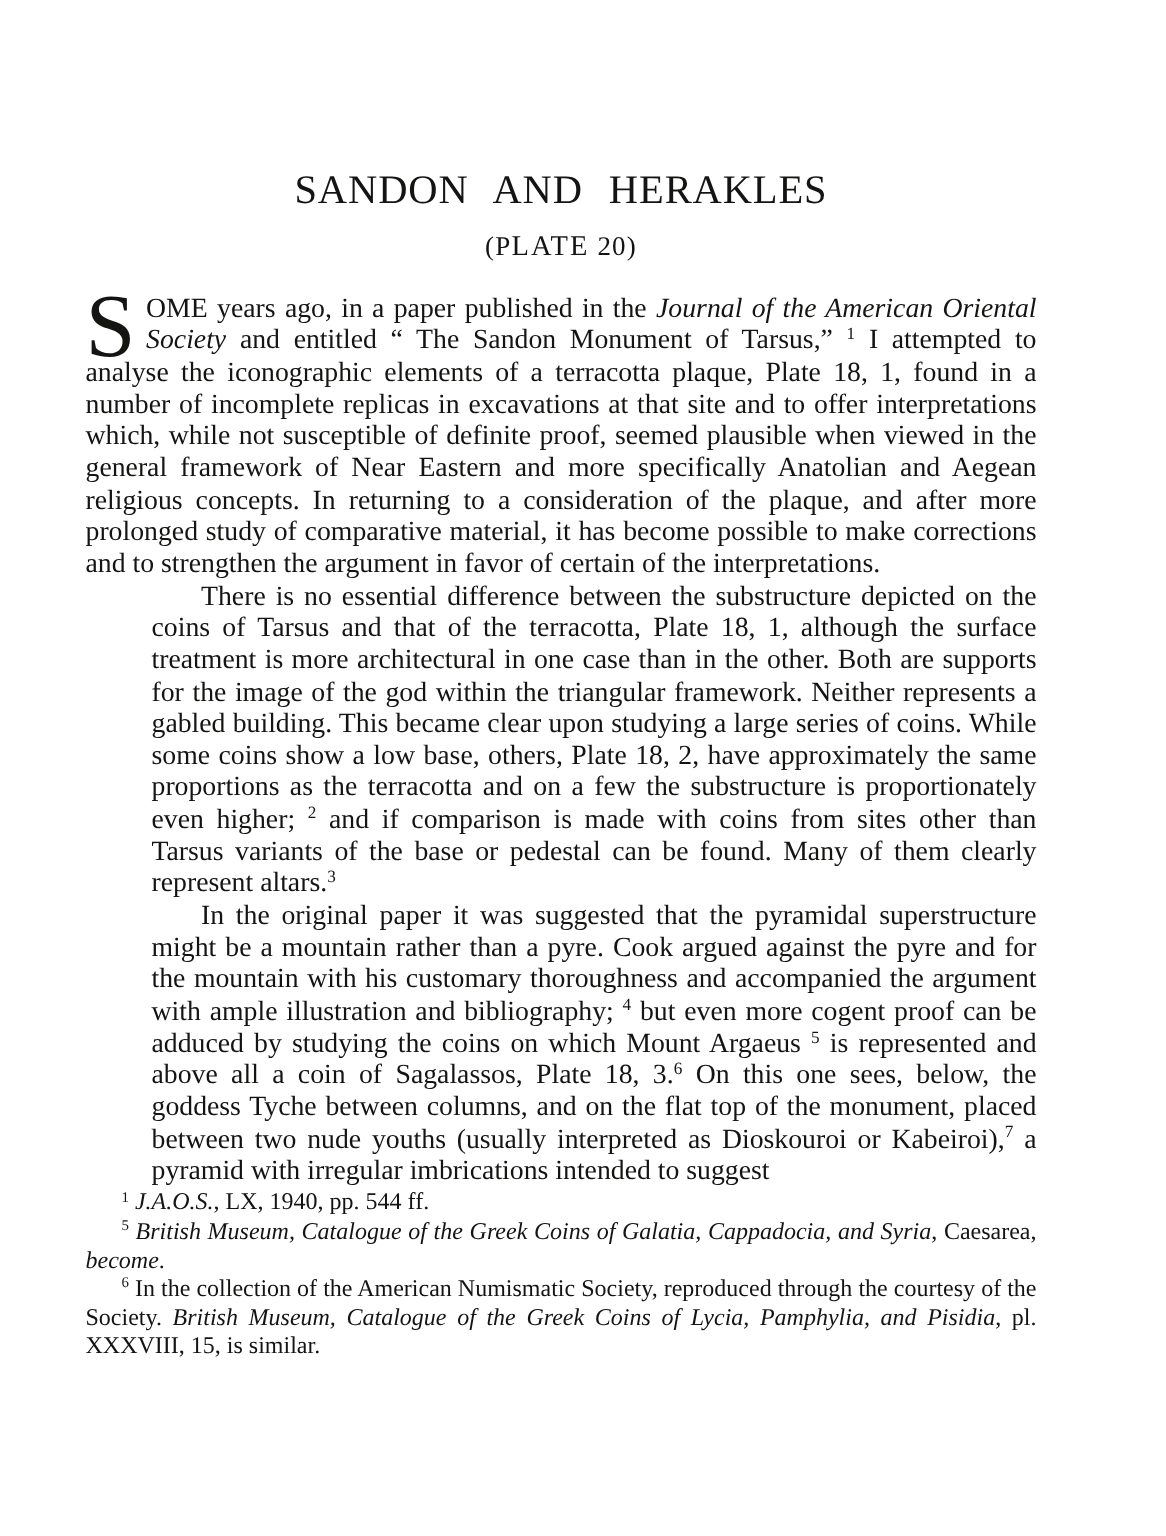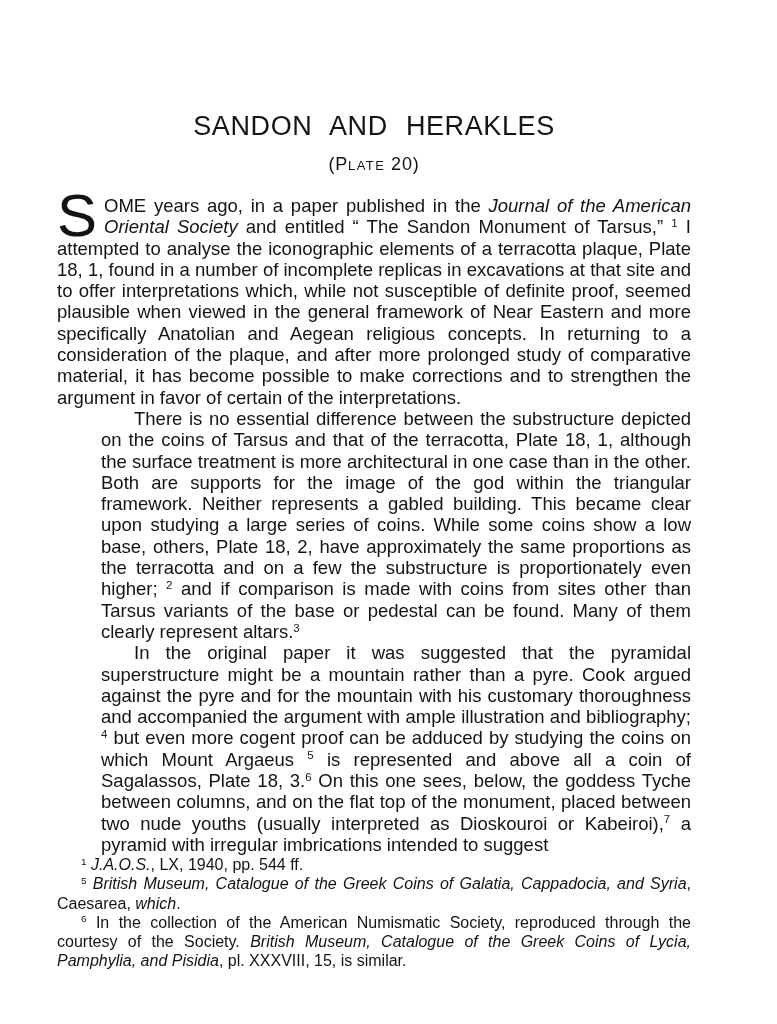--- a/index.html
+++ b/index.html
@@ -7,21 +7,21 @@
     padding: 0;
     background: #ffffff;
   }
   .page {
     position: relative;
     width: 719px;
     height: 1024px;
     box-sizing: border-box;
     background: var(--paper, #ffffff);
     color: var(--ink, #141413);
-    font-family: Liberation Sans, sans-serif;
+    font-family: Liberation Serif, serif;
     padding: 113px 28px 0 57px;
     overflow: hidden;
   }
   .title {
     margin: 0 0 15px 0;
     font-size: 27px;
     line-height: 1;
     font-weight: normal;
     text-align: center;
     letter-spacing: 0.6px;
@@ -29,21 +29,21 @@
   }
   .subtitle {
     margin: 0 0 22px 0;
     font-size: 18px;
     line-height: 1;
     text-align: center;
     letter-spacing: 0.8px;
   }
   .subtitle .sc {
     text-transform: uppercase;
-    font-size: 13px;
+    font-size: 19px;
     letter-spacing: 1.4px;
   }
   .bodytext {
     font-size: 18.5px;
     line-height: 21.3px;
     text-align: justify;
   }
   .para { margin: 0; }
   .para.indent { text-indent: 33px; margin-left: 44px; }
   .dropcap {
@@ -77,16 +77,16 @@
   <div class="subtitle"><span>(</span><span>P</span><span class="sc">late</span><span> 20)</span></div>
 
   <section class="bodytext">
       <p class="para"><span class="dropcap">S</span><span>OME years ago, in a paper published in the </span><span class="it">Journal of the American Oriental Society</span><span> and entitled “ The Sandon Monument of Tarsus,” </span><sup class="supref">1</sup><span> I attempted to analyse the iconographic elements of a terracotta plaque, Plate 18, 1, found in a number of incomplete replicas in excavations at that site and to offer interpretations which, while not susceptible of definite proof, seemed plausible when viewed in the general framework of Near Eastern and more specifically Anatolian and Aegean religious concepts.  In returning to a consideration of the plaque, and after more prolonged study of comparative material, it has become possible to make corrections and to strengthen the argument in favor of certain of the interpretations.</span></p>
       <p class="para indent"><span>There is no essential difference between the substructure depicted on the coins of Tarsus and that of the terracotta, Plate 18, 1, although the surface treatment is more architectural in one case than in the other.  Both are supports for the image of the god within the triangular framework.  Neither represents a gabled building.  This became clear upon studying a large series of coins.  While some coins show a low base, others, Plate 18, 2, have approximately the same proportions as the terracotta and on a few the substructure is proportionately even higher; </span><sup class="supref">2</sup><span> and if comparison is made with coins from sites other than Tarsus variants of the base or pedestal can be found.  Many of them clearly represent altars.</span><sup class="supref">3</sup></p>
       <p class="para indent"><span>In the original paper it was suggested that the pyramidal superstructure might be a mountain rather than a pyre.  Cook argued against the pyre and for the mountain with his customary thoroughness and accompanied the argument with ample illustration and bibliography; </span><sup class="supref">4</sup><span> but even more cogent proof can be adduced by studying the coins on which Mount Argaeus </span><sup class="supref">5</sup><span> is represented and above all a coin of Sagalassos, Plate 18, 3.</span><sup class="supref">6</sup><span>  On this one sees, below, the goddess Tyche between columns, and on the flat top of the monument, placed between two nude youths (usually interpreted as Dioskouroi or Kabeiroi),</span><sup class="supref">7</sup><span> a pyramid with irregular imbrications intended to suggest</span></p>
     </section>
 
   <section class="footnotes">
       <p class="footnote"><sup class="supref">1</sup> <span class="it">J.A.O.S.</span><span>, LX, 1940, pp. 544 ff.</span></p>
-      <p class="footnote"><sup class="supref">5</sup> <span class="it">British Museum, Catalogue of the Greek Coins of Galatia, Cappadocia, and Syria</span><span>, Caesarea, </span><span class="it">which</span><span>.</span></p>
+      <p class="footnote"><sup class="supref">5</sup> <span class="it">British Museum, Catalogue of the Greek Coins of Galatia, Cappadocia, and Syria</span><span>, Caesarea, </span><span class="it">become</span><span>.</span></p>
       <p class="footnote"><sup class="supref">6</sup> <span>In the collection of the American Numismatic Society, reproduced through the courtesy of the Society.  </span><span class="it">British Museum, Catalogue of the Greek Coins of Lycia, Pamphylia, and Pisidia</span><span>, pl. XXXVIII, 15, is similar.</span></p>
     </section>
 </div>
 
 </body></html>

